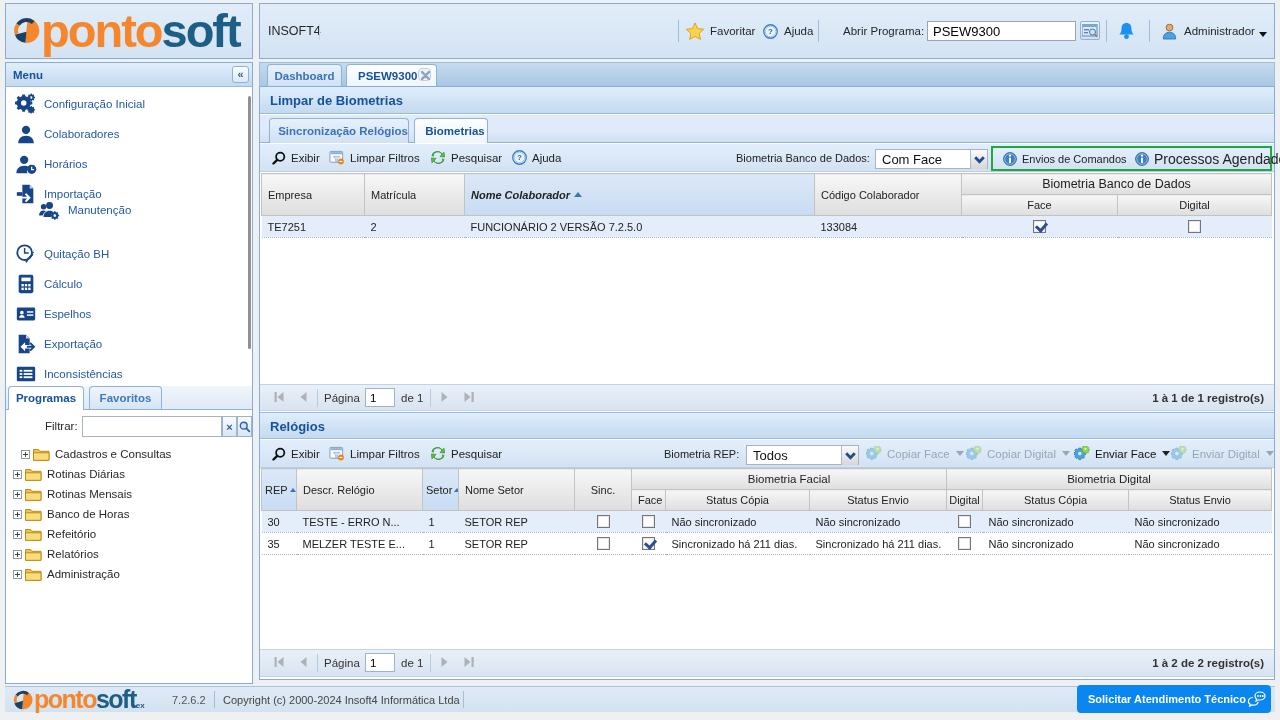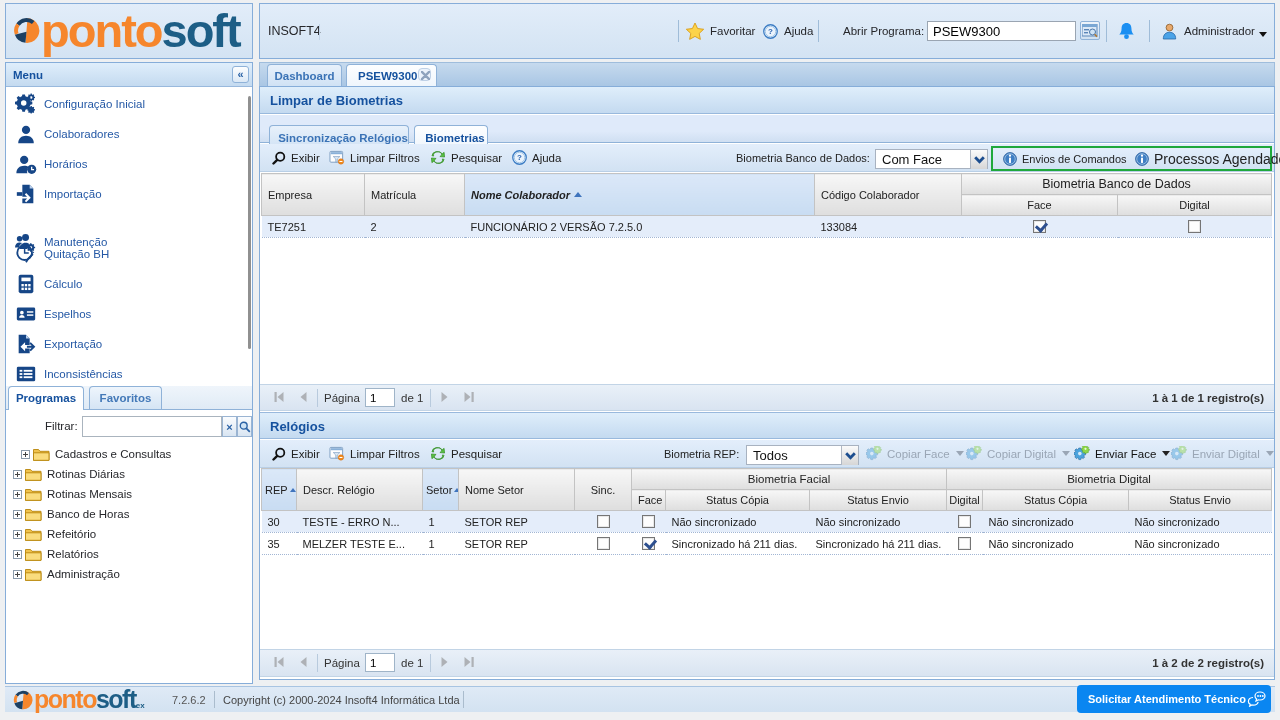--- a/index.html
+++ b/index.html
@@ -46,21 +46,21 @@
 .dda { display:inline-block; width:0; height:0; border-left:4px solid transparent; border-right:4px solid transparent; border-top:5px solid #9aa6b5; margin-left:6px; }
 .gearico { margin-right:5px; }
 .dim { opacity:.45; }
 
 
 #main-tabs { position:absolute; left:259px; top:62px; width:1016px; height:24px; background:linear-gradient(#c6daee,#a9c6e4); border:1px solid #9fbddc; border-bottom:none; }
 .mtab { position:absolute; top:1px; height:23px; border:1px solid #8fb2d8; border-bottom:none; border-radius:4px 4px 0 0; font-size:11.5px; white-space:nowrap; font-weight:bold; line-height:22px; text-align:center; }
 #panel { position:absolute; left:259px; top:86px; width:1016px; height:594px; background:#fff; border:1px solid #86add9; }
 #p-hdr1 { position:absolute; left:0; top:0; width:1014px; height:27px; line-height:27px; padding-left:10px; font-size:13px; }
 .subtabs { position:absolute; left:0; top:28px; width:1014px; height:28px; background:linear-gradient(#dfeafa 60%,#cfdff2); border-bottom:1px solid #8fb2d8; }
-.stab { position:absolute; top:10px; height:25px; border:1px solid #8fb2d8; border-bottom:none; border-radius:4px 4px 0 0; font-size:11.5px; white-space:nowrap; font-weight:bold; line-height:24px; text-align:center;padding-left:8px; }
+.stab { position:absolute; top:3px; height:25px; border:1px solid #8fb2d8; border-bottom:none; border-radius:4px 4px 0 0; font-size:11.5px; white-space:nowrap; font-weight:bold; line-height:24px; text-align:center;padding-left:8px; }
 
 .toolbar { position:absolute; left:0; width:1014px; height:28px; background:linear-gradient(#e3eefb,#d2e2f3); border-bottom:1px solid #b9cfe6; }
 .titem { position:absolute; top:0; height:27px; display:flex; align-items:center; font-size:11.5px; color:#222; white-space:nowrap; }
 .titem svg, .titem .ticon { margin-right:5px; }
 
 table.grid { position:absolute; border-collapse:collapse; table-layout:fixed; font-size:11px; color:#222; }
 table.grid th { border:1px solid #c3c3c3; background:linear-gradient(#f7f7f7,#dedede); font-weight:normal; font-size:11px; color:#222; height:21px; padding:0 6px; overflow:hidden; white-space:nowrap; }
 table.grid th.sorted { background:linear-gradient(#dbe8f8,#c8dcf2); }
 table.grid td { height:22px; padding:0 6px; border-bottom:1px dotted #a2b6d4; overflow:hidden; white-space:nowrap; }
 tr.blue td { background:#e4edfa; }
@@ -165,21 +165,21 @@
             <circle class="g" cx="10" cy="7.5" r="4.5"></circle>
             <path class="g" d="M1.5 22c0-5.2 3.6-8.2 8.5-8.2 2 0 3.8.5 5.2 1.4a6 6 0 00-1.7 6.8z"></path>
             <circle class="g" cx="18.2" cy="17.8" r="5"></circle>
             <path d="M18.2 15v3.2h2.6" stroke="#fff" stroke-width="1.4" fill="none"></path>
           </svg>Horários</div>
       <div class="menu-item" style="top:116px;"><svg class="mi" viewBox="0 0 24 24">
             <path class="g" d="M8 2h8l4 4v16H8v-5h5.2l-2.5 2.5 1.5 1.5 5-5-5-5-1.5 1.5 2.5 2.5H8z"></path>
             <path d="M16 2l4 4h-4z" fill="#b9cfec"></path>
             <rect class="g" x="2" y="10" width="6" height="4"></rect>
           </svg>Importação</div>
-      <div class="menu-item" style="top:164px;"><svg class="mi" viewBox="0 0 24 24">
+      <div class="menu-item" style="top:132px;margin-left:24px;"><svg class="mi" viewBox="0 0 24 24">
             <circle class="g" cx="5" cy="8.5" r="3"></circle>
             <path class="g" d="M0 18c0-3.5 2.2-5.5 5-5.5 1 0 1.9.2 2.7.7A8.7 8.7 0 004 18z"></path>
             <circle class="g" cx="11.5" cy="7" r="3.8"></circle>
             <path class="g" d="M5 19.5c0-4.3 2.9-6.8 6.5-6.8 1.6 0 3 .5 4.1 1.3a5.9 5.9 0 00-2.2 5.5z"></path>
             <g transform="translate(12.5,12.5) scale(0.5)">
               <path class="g" d="M10.9 1.5l.4 2.1c.7.2 1.4.5 2 .9l1.8-1.2 2 2-1.2 1.8c.4.6.7 1.3.9 2l2.1.4v2.9l-2.1.4c-.2.7-.5 1.4-.9 2l1.2 1.8-2 2-1.8-1.2c-.6.4-1.3.7-2 .9l-.4 2.1H8l-.4-2.1c-.7-.2-1.4-.5-2-.9l-1.8 1.2-2-2 1.2-1.8c-.4-.6-.7-1.3-.9-2L0 12.4V9.5l2.1-.4c.2-.7.5-1.4.9-2L1.8 5.3l2-2 1.8 1.2c.6-.4 1.3-.7 2-.9l.4-2.1zM9.5 8a3 3 0 100 6 3 3 0 000-6z"></path>
             </g>
           </svg>Manutenção</div>
       <div class="menu-item" style="top:176px;"><svg class="mi" viewBox="0 0 24 24">
             <circle cx="10.5" cy="10.5" r="8" fill="none" stroke="#164687" stroke-width="2"></circle>

